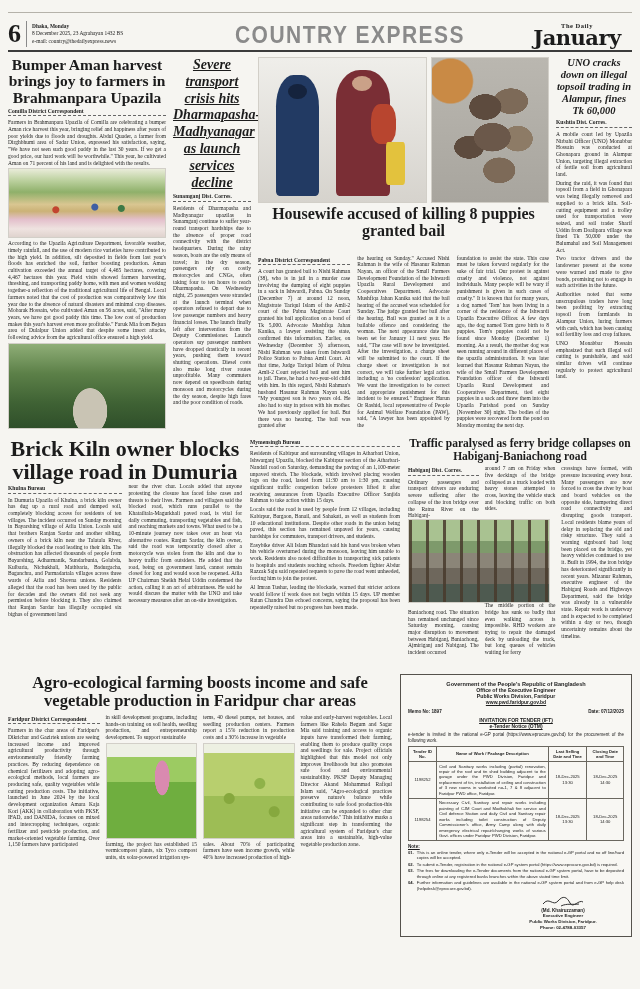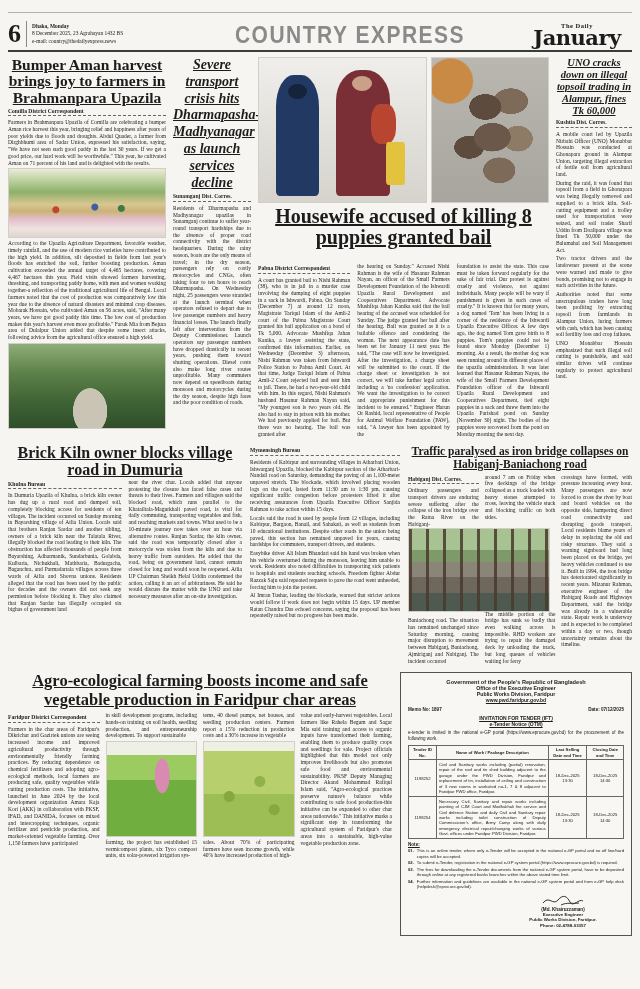--- a/index.html
+++ b/index.html
@@ -20,24 +20,24 @@
   .section-title{font-family:"Liberation Sans",sans-serif;font-weight:bold;font-size:21px;
                  letter-spacing:1.5px;color:#8a8a8a;transform:scaleY(1.12);display:inline-block;}
   .hdr-right{width:110px;text-align:center;}
   .mh-small{font-size:6.5px;font-weight:bold;letter-spacing:.5px;}
   .mh-big{font-family:"DejaVu Serif",serif;font-size:21px;font-weight:800;line-height:.85;letter-spacing:-.5px;}
 
   
   .byline{font-size:5.6px;font-weight:bold;border-bottom:1px dashed #666;
           padding-bottom:1.5px;margin:2px 0 3px;}
   p{margin:0 0 2px;font-size:5.5px;line-height:1.22;text-align:justify;color:#222;}
-  h1,h2{margin:0;font-weight:bold;text-align:center;text-decoration:underline;}
+  h1,h2{margin:0;font-weight:bold;text-align:center;}
   .head-lg{font-size:15.5px;line-height:1.05;}
-  .head-xl{font-size:20px;line-height:1.05;margin:3px 0 15px;}
-  .head-md{font-size:16px;line-height:1.05;text-align:center;}
+  .head-xl{font-size:16px;line-height:1.05;margin:3px 0 15px;}
+  .head-md{font-size:22px;line-height:1.05;text-align:center;}
   .head-sm{font-size:12.5px;line-height:1.08;}
   .head-tr{font-size:11.5px;line-height:1.1;}
   .head-ag{font-size:16.5px;line-height:1.12;}
   .head-it{font-size:14px;font-style:italic;text-decoration:underline;line-height:1.2;font-family:Liberation Serif, serif;}
   .head-it2{font-size:10.5px;font-style:italic;line-height:1.15;}
   .ph{border:1px solid #d2cfc8;box-sizing:border-box;position:relative;overflow:hidden;margin:2px 0;}
 
   
   .band1{display:flex;gap:7px;margin-top:5px;}
   .colA{width:158px;flex:none;}
@@ -86,21 +86,21 @@
   .b2b{width:150px;flex:none;}
   .b2c{flex:1;min-width:0;}
   .tcols{display:flex;gap:6px;position:relative;margin-top:3px;}
   .tc{flex:1;min-width:0;}
   .sp{height:88px;}
   .ph-bridge{position:absolute;left:0;top:52px;width:142px;height:84px;background:
      repeating-linear-gradient(90deg, rgba(72,58,44,.85) 0 3px, rgba(72,58,44,0) 3px 17px),
      linear-gradient(180deg,#a9c291 0 26%,#7e9a6b 26% 40%,#8b8578 40% 58%,#6e675c 58% 78%,#4e5a50 78% 100%);}
 
   
-  .band3{display:flex;gap:8px;margin-top:6px;}
+  .band3{display:flex;gap:8px;margin-top:16px;}
   .b3a{flex:1;min-width:0;}
   .acols{display:flex;gap:6px;margin-top:3px;}
   .ac{flex:1;min-width:0;}
   .ph-field{height:96px;background:
      radial-gradient(ellipse 9% 20% at 62% 36%, #d98ab0 0 90%, rgba(0,0,0,0) 95%),
      linear-gradient(180deg,#eef0e6 0 14%,#9ccb62 14% 40%,#6fae3f 40% 100%);}
   .ph-lotus{height:96px;background:
      radial-gradient(circle at 28% 58%, #86a83e 0 5px, rgba(0,0,0,0) 6px),
      radial-gradient(circle at 62% 42%, #8fb249 0 5px, rgba(0,0,0,0) 6px),
      radial-gradient(circle at 78% 72%, #86a83e 0 5px, rgba(0,0,0,0) 6px),
@@ -224,21 +224,21 @@
 
     <article class="b2b">
       <div class="byline">Mymensingh Bureau</div>
       <p>Residents of Kabirpur and surrounding villages in Atharbari Union, Ishwarganj Upazila, blocked the Kabirpur section of the Atharbari-Nandail road on Saturday, demanding the paving of an 1,100-meter unpaved stretch. The blockade, which involved placing wooden logs on the road, lasted from 11:30 am to 1:30 pm, causing significant traffic congestion before protesters lifted it after receiving assurances from Upazila Executive Officer Sanjida Rahman to take action within 15 days.</p>
       <p>Locals said the road is used by people from 12 villages, including Kabirpur, Bargaon, Banail, and Sahakati, as well as students from 10 educational institutions. Despite other roads in the union being paved, this section has remained unpaved for years, causing hardships for commuters, transport drivers, and students.</p>
       <p>Easybike driver Ali Islam Bhandari said his hand was broken when his vehicle overturned during the monsoon, leaving him unable to work. Residents also noted difficulties in transporting sick patients to hospitals and students reaching schools. Freedom fighter Abdur Razzak Saju said repeated requests to pave the road went unheeded, forcing him to join the protest.</p>
       <p>Al Imran Tushar, leading the blockade, warned that stricter actions would follow if work does not begin within 15 days. UP member Ratan Chandra Das echoed concerns, saying the proposal has been repeatedly raised but no progress has been made.</p>
     </article>
 
     <article class="b2c">
-      <h1 class="head-tr">Traffic paralysed as iron bridge collapses on Habiganj-Baniachong road</h1>
+      <h1 class="head-tr">Traffic paralysed as ferry bridge collapses on Habiganj-Baniachong road</h1>
       <div class="tcols">
         <div class="tc">
           <div class="byline">Habiganj Dist. Corres.</div>
           <p>Ordinary passengers and transport drivers are enduring severe suffering after the collapse of the iron bridge over the Ratna River on the Habiganj-</p>
           <div class="sp"></div>
           <p>Baniachong road. The situation has remained unchanged since Saturday morning, causing major disruption to movement between Habiganj, Baniachong, Ajmiriganj and Nabiganj. The incident occurred</p>
         </div>
         <div class="tc">
           <p>around 7 am on Friday when five deckings of the bridge collapsed as a truck loaded with heavy stones attempted to cross, leaving the vehicle stuck and blocking traffic on both sides.</p>
           <div class="sp"></div>

